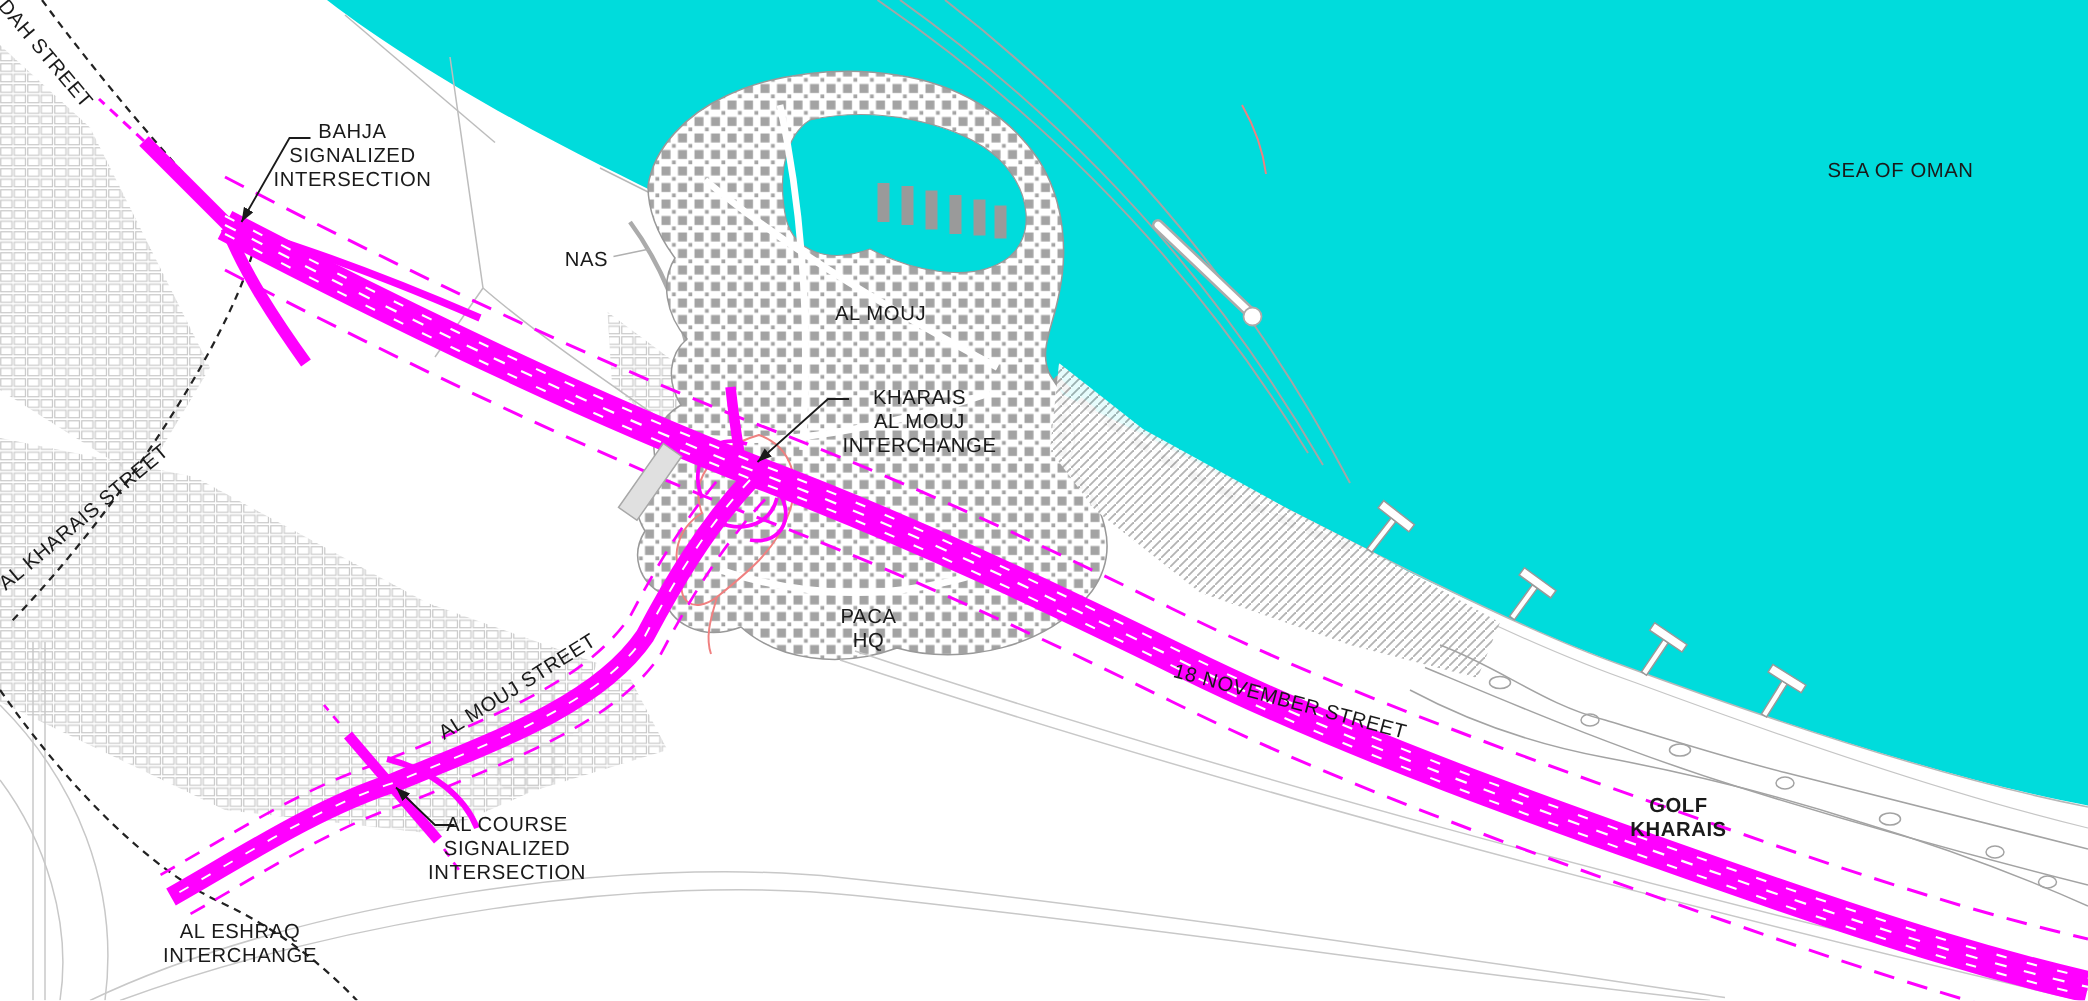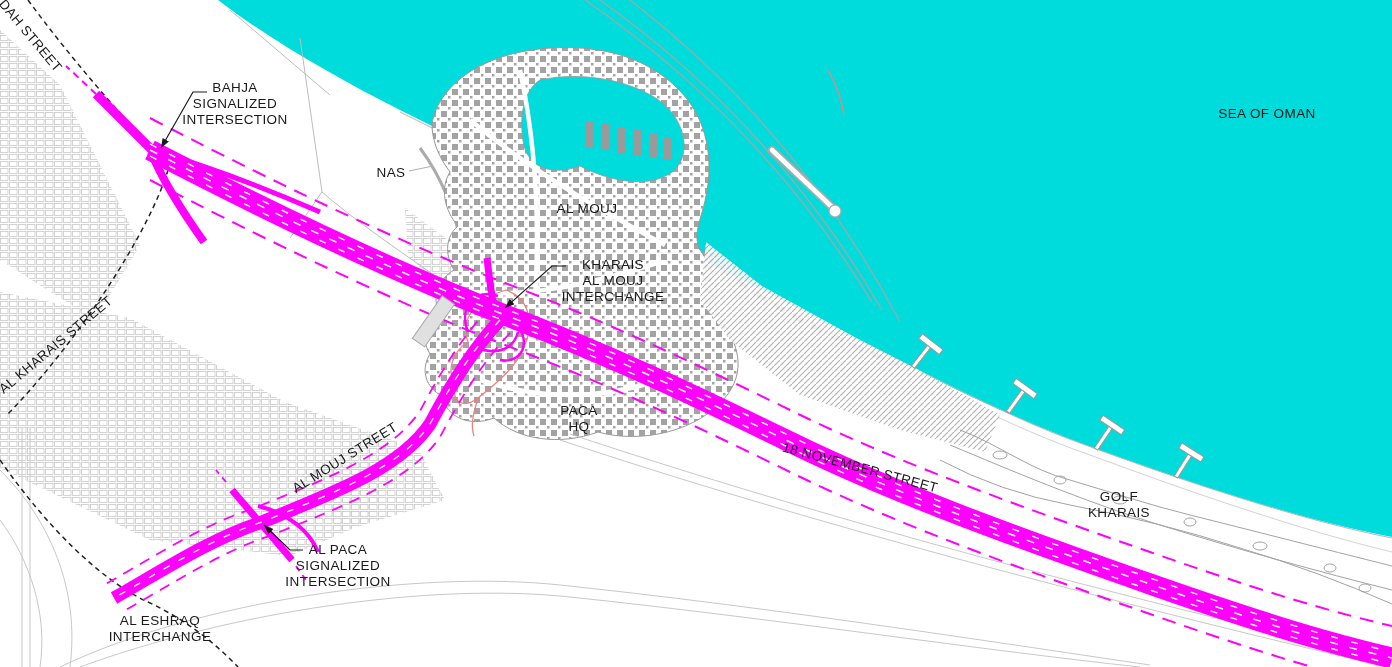--- a/index.html
+++ b/index.html
@@ -230,30 +230,30 @@
 <div class="lbl" style="left:531px;top:419px;margin-left:48px;">
   <div>PACA</div>
   <div>HQ</div>
 </div>
 
 <div class="lbl rot" style="left:345px;top:458px;transform:translate(-50%,-50%) rotate(-32deg);">AL MOUJ STREET</div>
 
 <div class="lbl rot" style="left:860px;top:468px;transform:translate(-50%,-50%) rotate(15deg);">18 NOVEMBER STREET</div>
 
 <div class="lbl" style="left:338px;top:566px;">
-  <div>AL PACA</div>
+  <div>AL COURSE</div>
   <div>SIGNALIZED</div>
   <div>INTERSECTION</div>
 </div>
 
 <div class="lbl" style="left:160px;top:629px;">
   <div>AL ESHRAQ</div>
   <div>INTERCHANGE</div>
 </div>
 
-<div class="lbl" style="left:1119px;top:505px;">
+<div class="lbl" style="left:1119px;top:545px;font-weight:bold;">
   <div>GOLF</div>
   <div>KHARAIS</div>
 </div>
 
 <div class="lbl" style="left:1224px;top:114px;margin-left:43px;">SEA OF OMAN</div>
 
 </div>
 
 </body></html>

